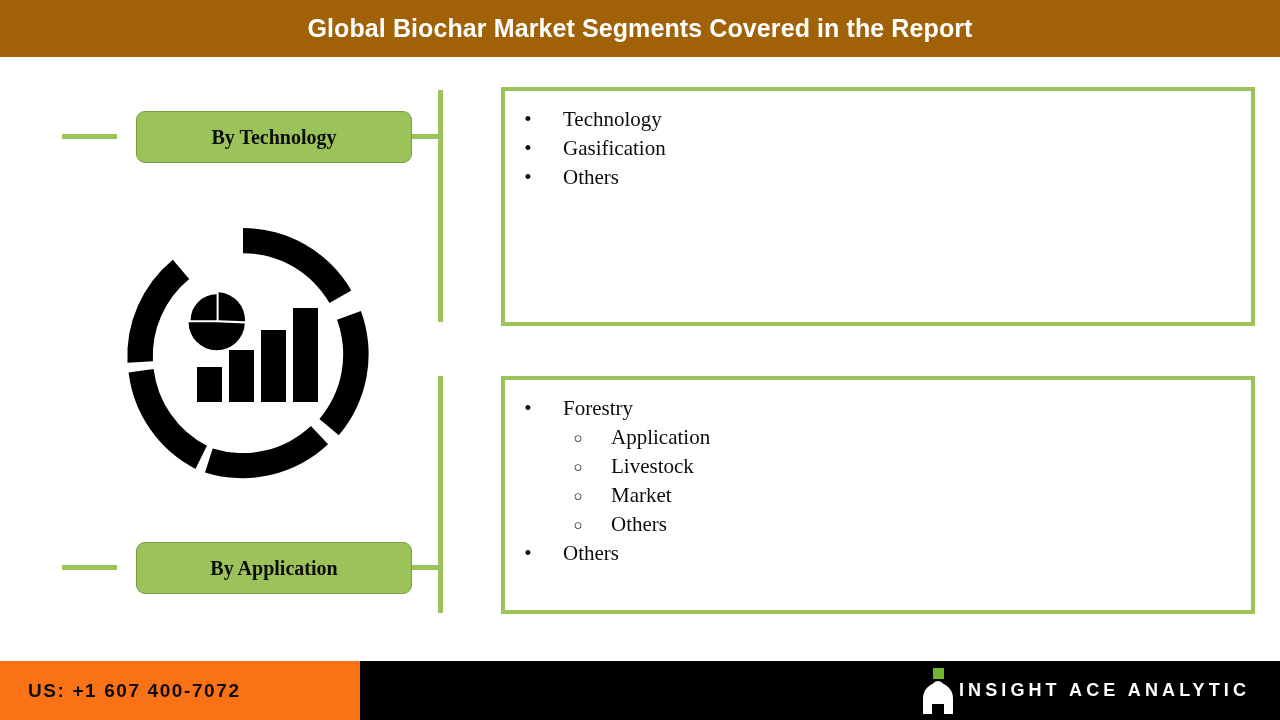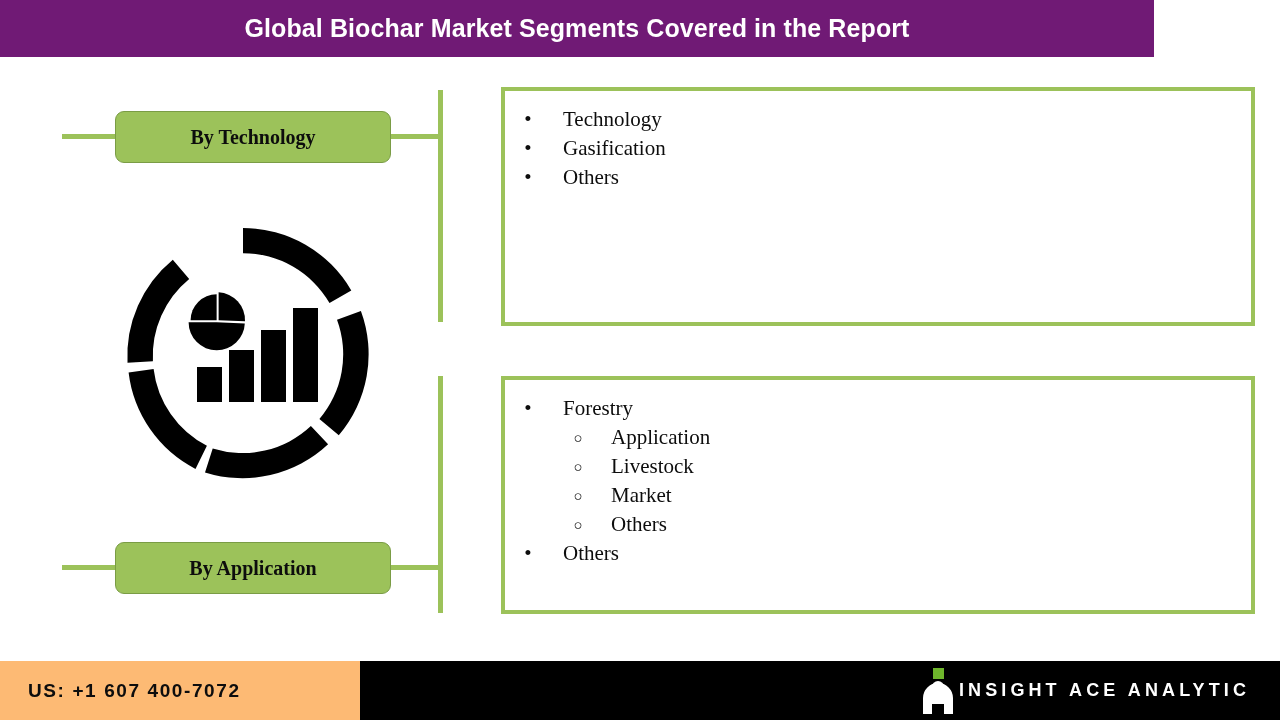--- a/index.html
+++ b/index.html
@@ -18,23 +18,23 @@
     width: 1280px;
     height: 720px;
     background: #ffffff;
   }
 
   
   .header-bar {
     position: absolute;
     left: 0;
     top: 0;
-    width: 1154px;
+    width: 1280px;
     height: 57px;
-    background: #701a75;
+    background: #a16207;
     display: flex;
     align-items: center;
     justify-content: center;
   }
   .header-title {
     color: #ffffff;
     font-family: "Liberation Sans", sans-serif;
     font-size: 25px;
     font-weight: bold;
     letter-spacing: 0.1px;
@@ -49,20 +49,21 @@
     background: #9CC25A;
     border: 1px solid #7a9c45;
     border-radius: 9px;
     display: flex;
     align-items: center;
     justify-content: center;
     color: #0d0d0d;
     font-family: "Liberation Serif", serif;
     font-size: 20px;
     font-weight: bold;
+    margin-left: 21px;
   }
   .seg-box.tech { left: 115px; top: 111px; }
   .seg-box.app  { left: 115px; top: 542px; border-radius: 9px; }
 
   
   .conn {
     position: absolute;
     background: #9CC25A;
   }
   
@@ -148,21 +149,21 @@
     width: 1280px;
     height: 59px;
     background: #000000;
   }
   .footer-green {
     position: absolute;
     left: 0;
     top: 661px;
     width: 360px;
     height: 59px;
-    background: #fdba74;
+    background: #f97316;
     display: flex;
     align-items: center;
   }
   .footer-phone {
     padding-left: 28px;
     color: #0d0d0d;
     font-family: "Liberation Sans", sans-serif;
     font-size: 19px;
     font-weight: bold;
     letter-spacing: 1.6px;

